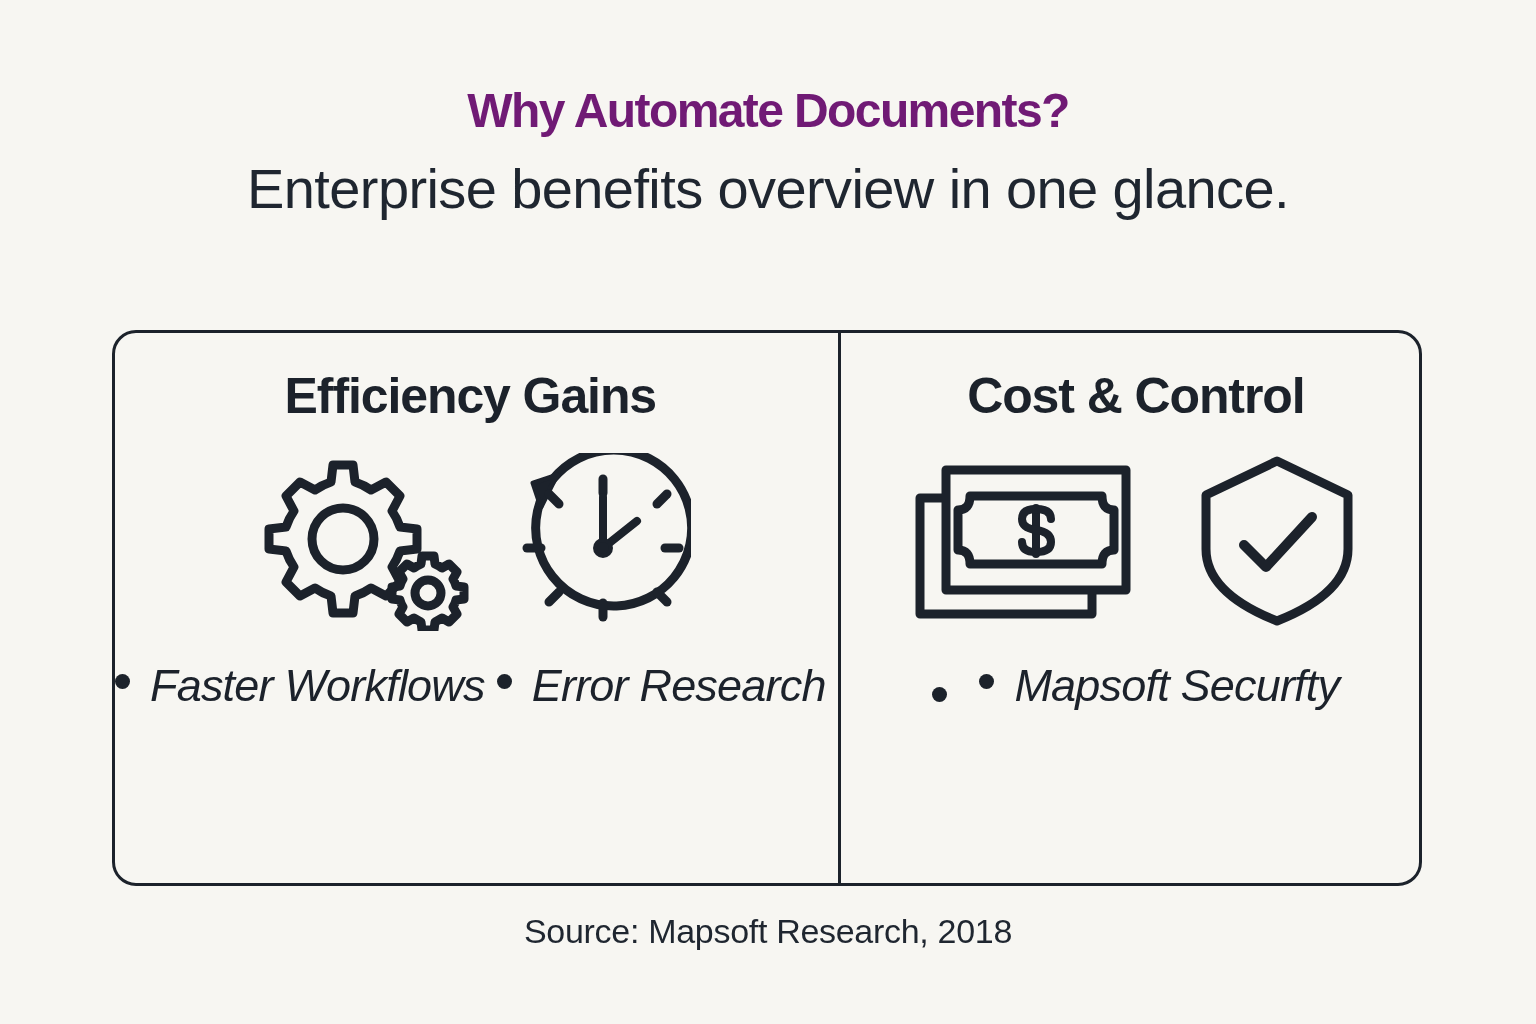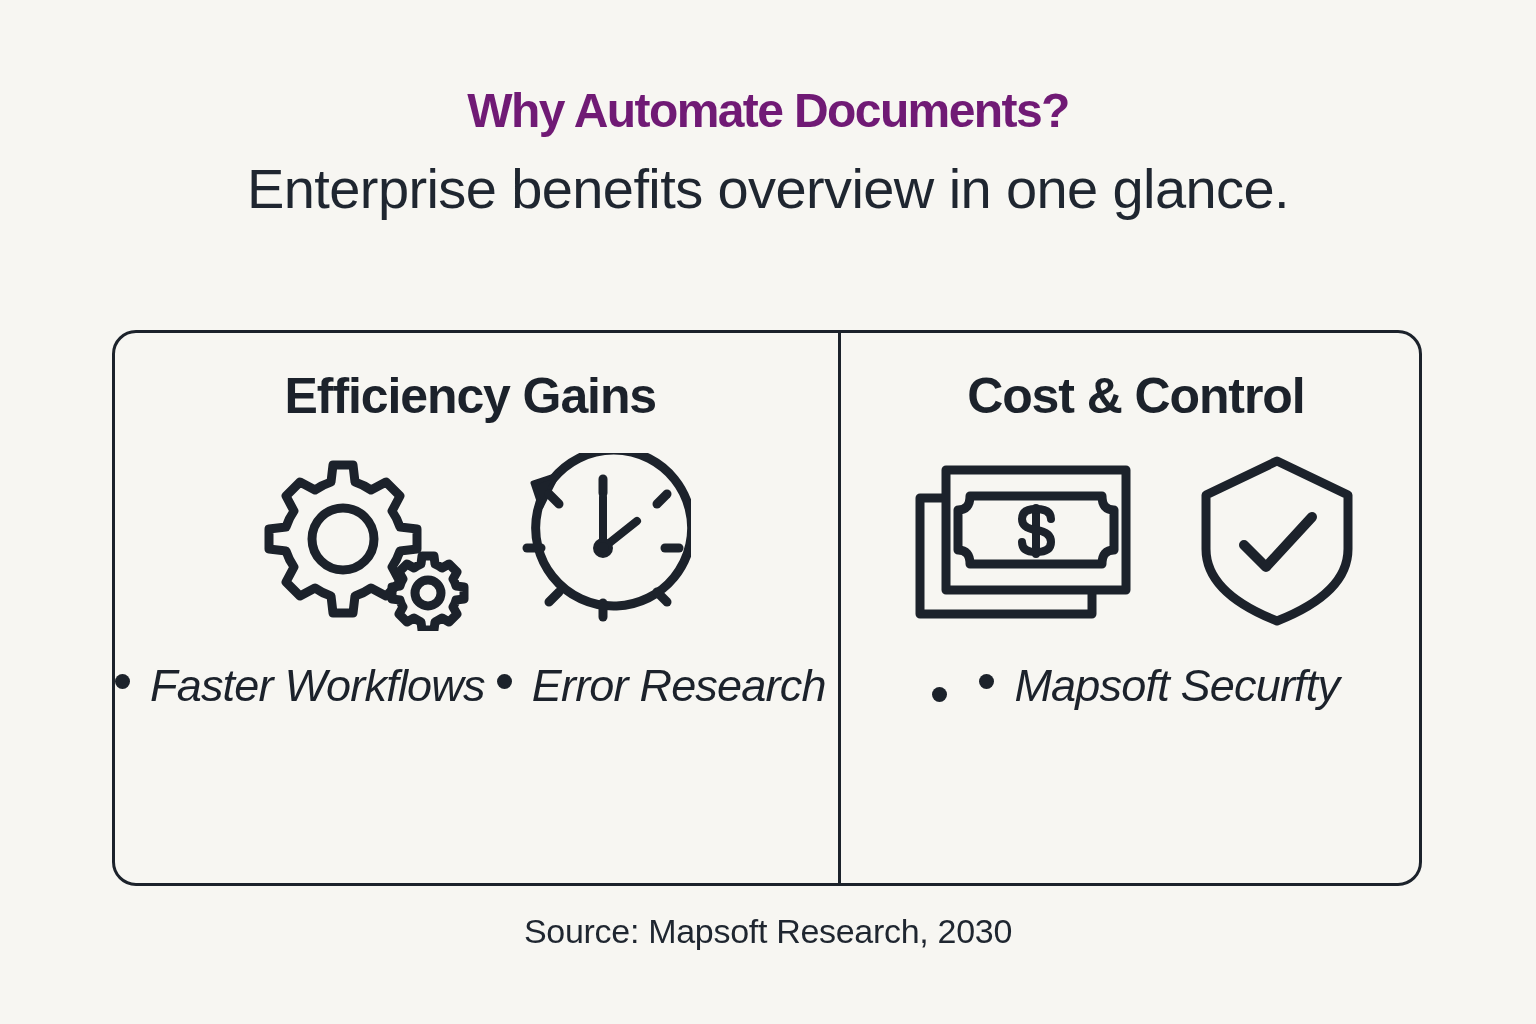--- a/index.html
+++ b/index.html
@@ -229,15 +229,15 @@
         </li>
         <li class="bullet">
           <span class="bullet-dot"></span>
           <span>Mapsoft Securfty</span>
         </li>
       </ul>
     </div>
 
   </div>
 
-  <div class="source">Source: Mapsoft Research, 2030</div>
+  <div class="source">Source: Mapsoft Research, 2018</div>
 
 </div>
 
 </body></html>

